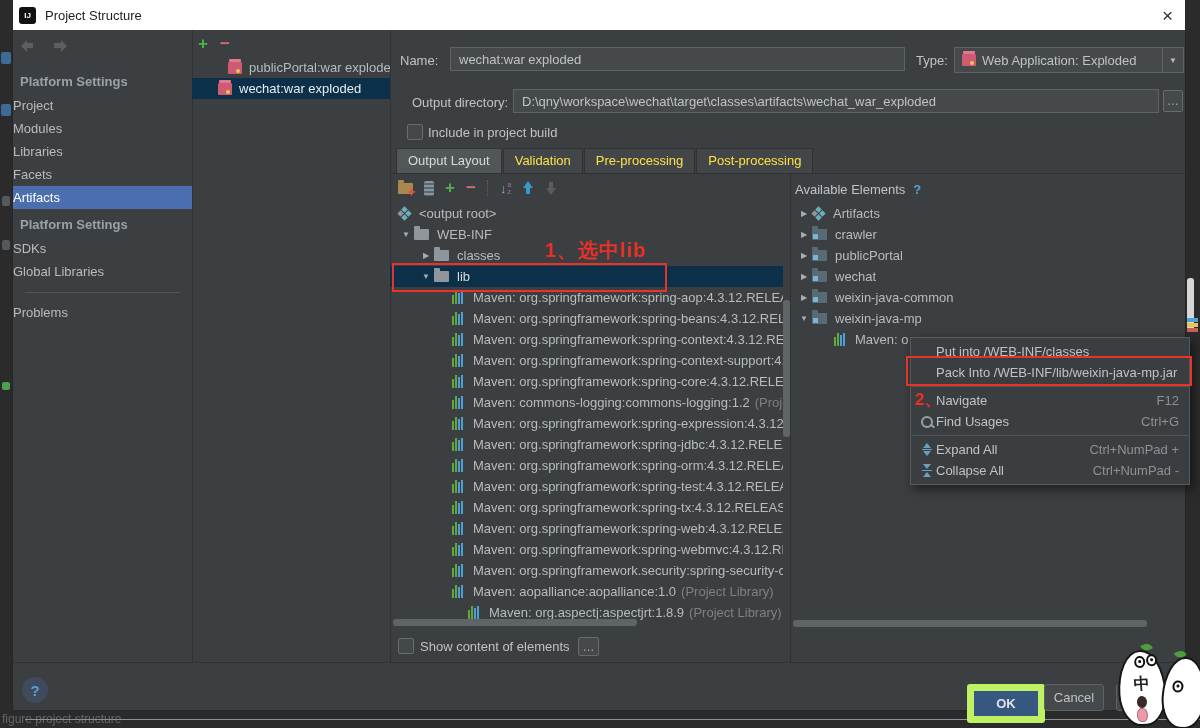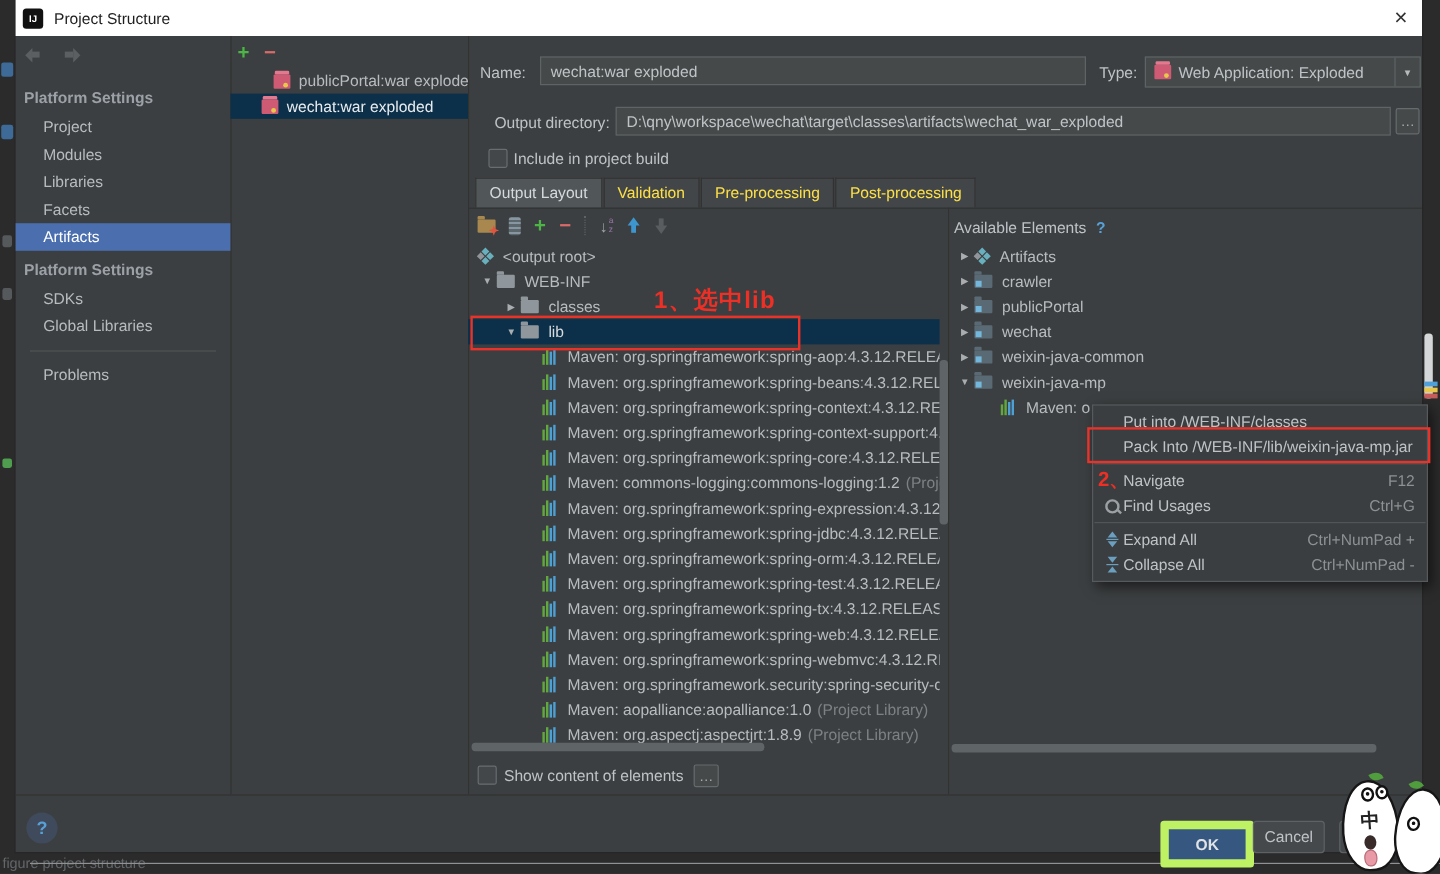--- a/index.html
+++ b/index.html
@@ -17,21 +17,21 @@
 
   
   #sidebar{left:13px;top:30px;width:179px;height:632px;border-right:1px solid #323232}
   .snav{position:absolute;left:8px;top:10px;display:flex;gap:16px}
   .navarr{position:relative;width:15px;height:11px;opacity:.8}
   .navarr i{position:absolute;top:3px;width:7px;height:5px;background:#63676a}
   .navarr.back i{left:5px}.navarr.fwd i{left:2px}
   .navarr.back::before{content:"";position:absolute;left:0;top:0;border:6px solid transparent;border-right:6px solid #63676a;border-left:0}
   .navarr.fwd::before{content:"";position:absolute;right:0;top:0;border:6px solid transparent;border-left:6px solid #63676a;border-right:0}
   .shead{padding:8px 0 5px 7px;color:#9ba1a7;font-weight:bold;font-size:13px}
-  .sitem{height:23px;line-height:23px;padding-left:23px;font-size:13px;color:#b8bcbf}
+  .sitem{height:23px;line-height:23px;font-size:13px;color:#b8bcbf}
   .sitem.sel{background:#4b6eaf;color:#ffffff}
   .sdiv{height:1px;background:#515355;margin:9px 12px 8px 12px}
 
   
   #alist{left:192px;top:30px;width:198px;height:632px;border-right:1px solid #323232}
   #alist .tools{position:absolute;left:6px;top:4px;display:flex;gap:12px;align-items:center}
   .tplus{color:#4db545;font-size:17px;font-weight:bold}
   .tminus{color:#d86a6a;font-size:17px;font-weight:bold}
   #alist .rows{position:absolute;left:0;top:27px;width:198px}
 
@@ -422,21 +422,21 @@
   <div class="trow" style="padding-left:62px">
       <span class="mlib">
         <i></i>
         <i></i>
         <i></i>
         <i></i>
       </span>
       <span class="lbl">Maven: aopalliance:aopalliance:1.0</span>
       <span class="sfx">(Project Library)</span>
     </div>
-  <div class="trow" style="padding-left:62px">
+  <div class="trow" style="padding-left:78px">
       <span class="mlib">
         <i></i>
         <i></i>
         <i></i>
         <i></i>
       </span>
       <span class="lbl">Maven: org.aspectj:aspectjrt:1.8.9</span>
       <span class="sfx">(Project Library)</span>
     </div>
 </div>

